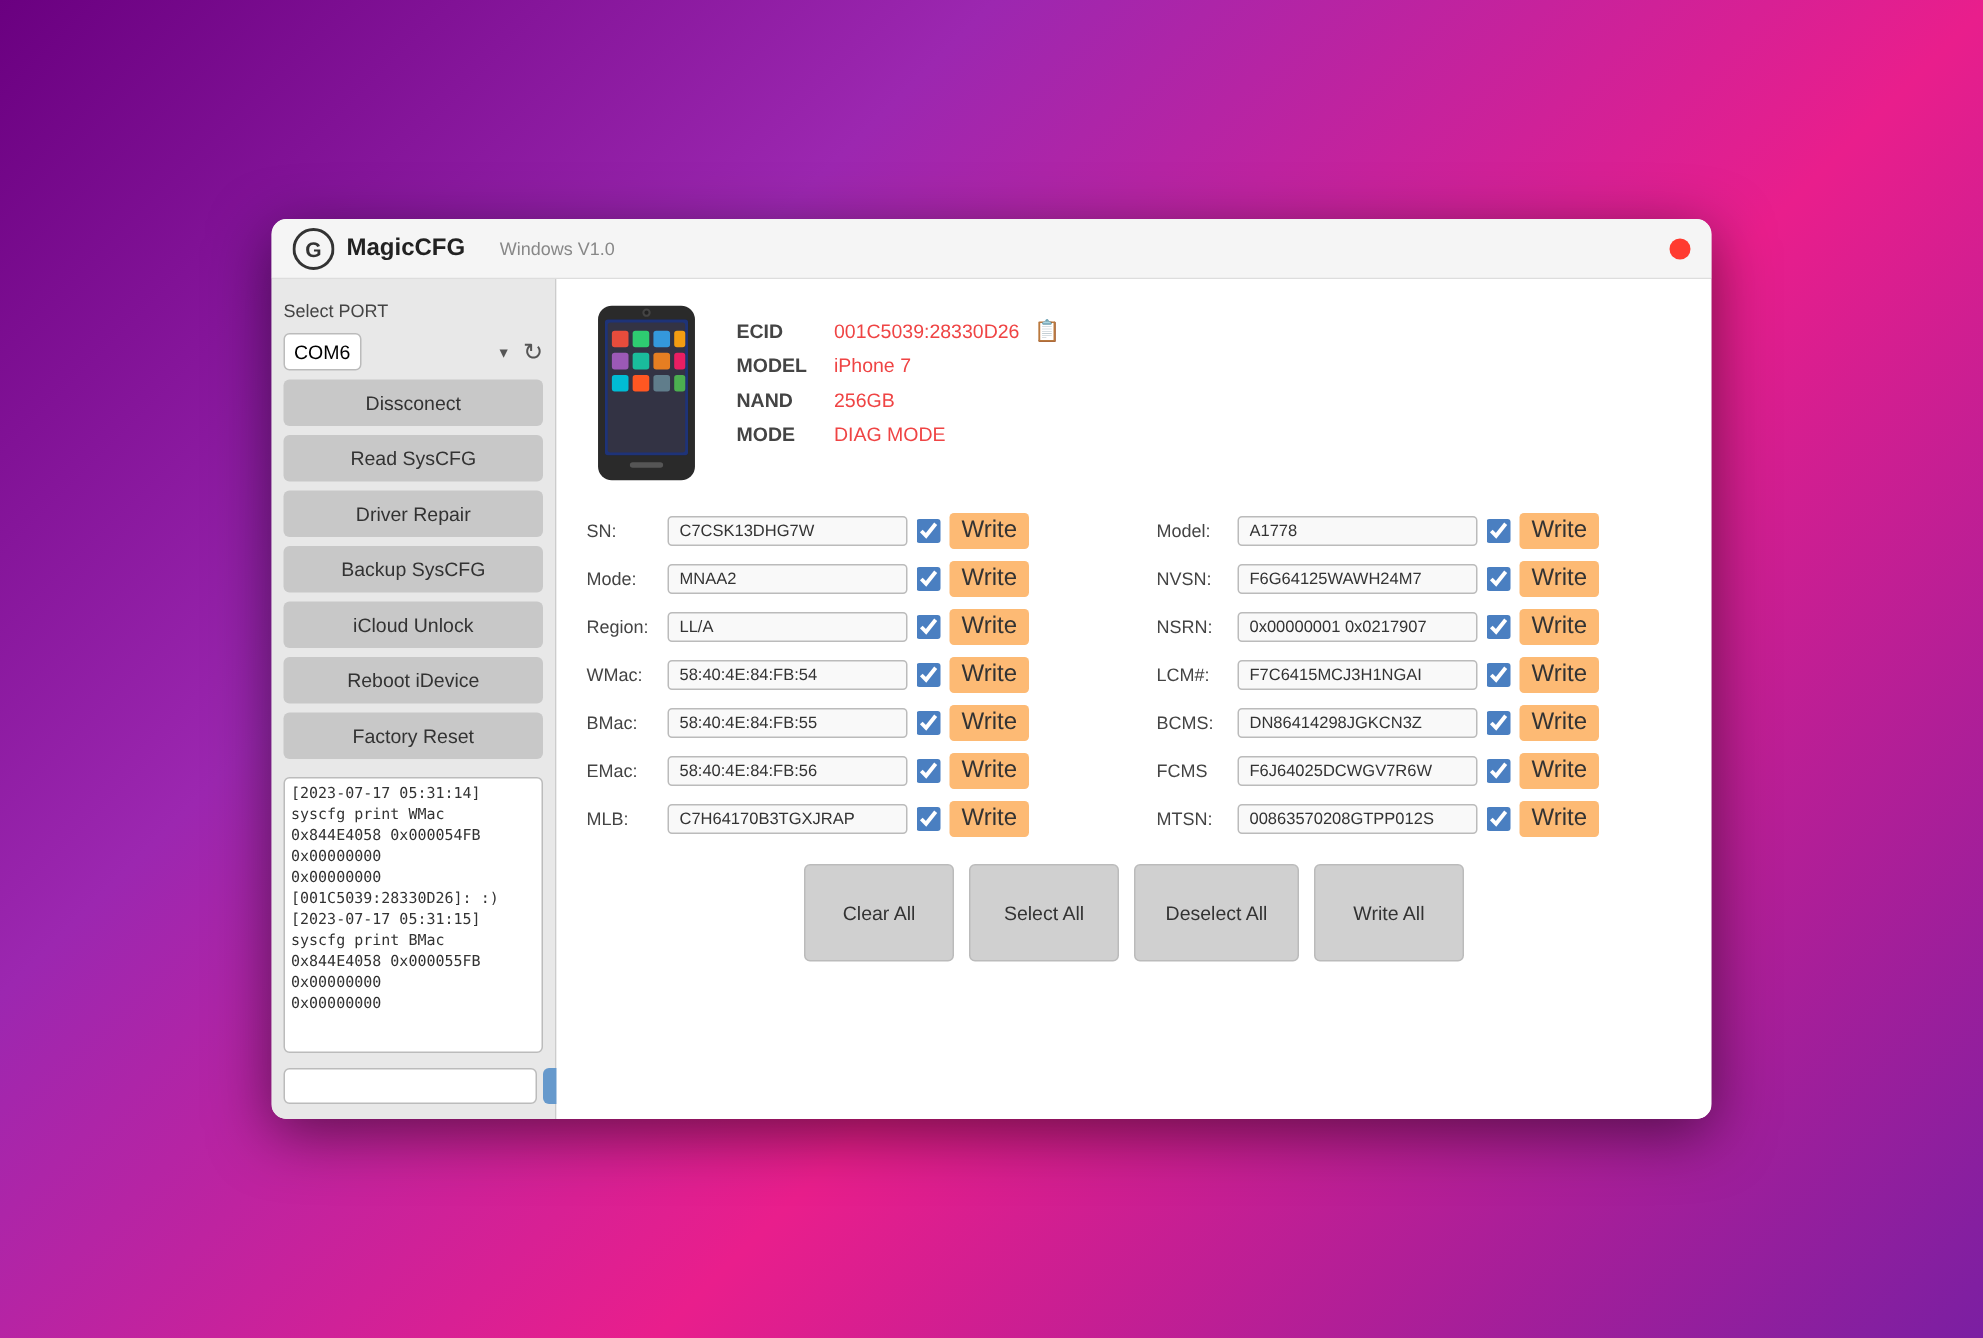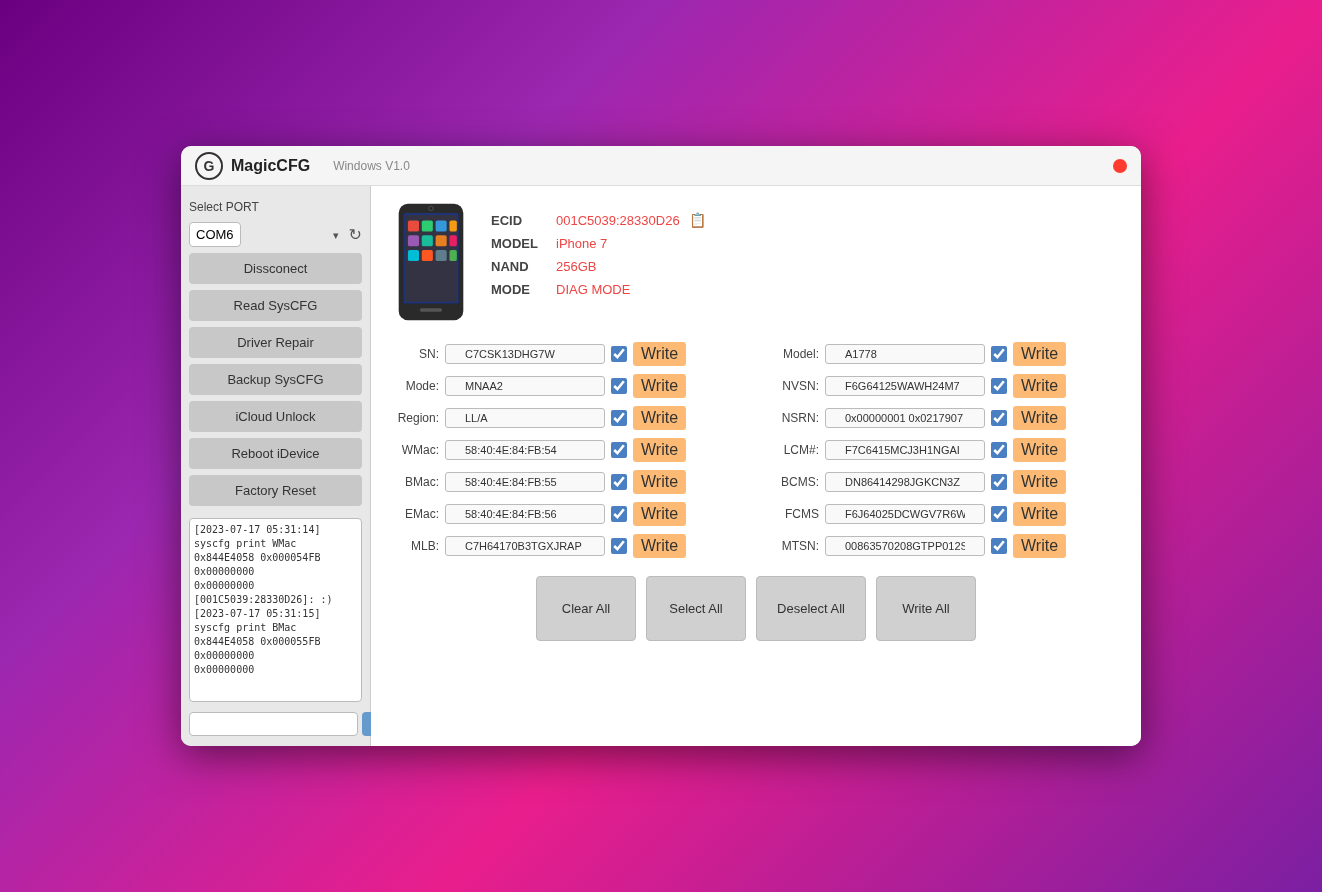--- a/index.html
+++ b/index.html
@@ -219,27 +219,26 @@
     }
     .field-row {
       display: flex;
       align-items: center;
       gap: 6px;
     }
     .field-label {
       font-size: 12px;
       color: #444;
       width: 48px;
-      text-align: right;
       flex-shrink: 0;
     }
     .field-input {
       border: 1px solid #bbb;
       border-radius: 3px;
-      padding: 3px 19px;
+      padding: 3px 7px;
       font-size: 11px;
       width: 160px;
       background: #f9f9f9;
       color: #333;
     }
     .field-checkbox {
       width: 16px;
       height: 16px;
       accent-color: #4a7fc1;
     }

